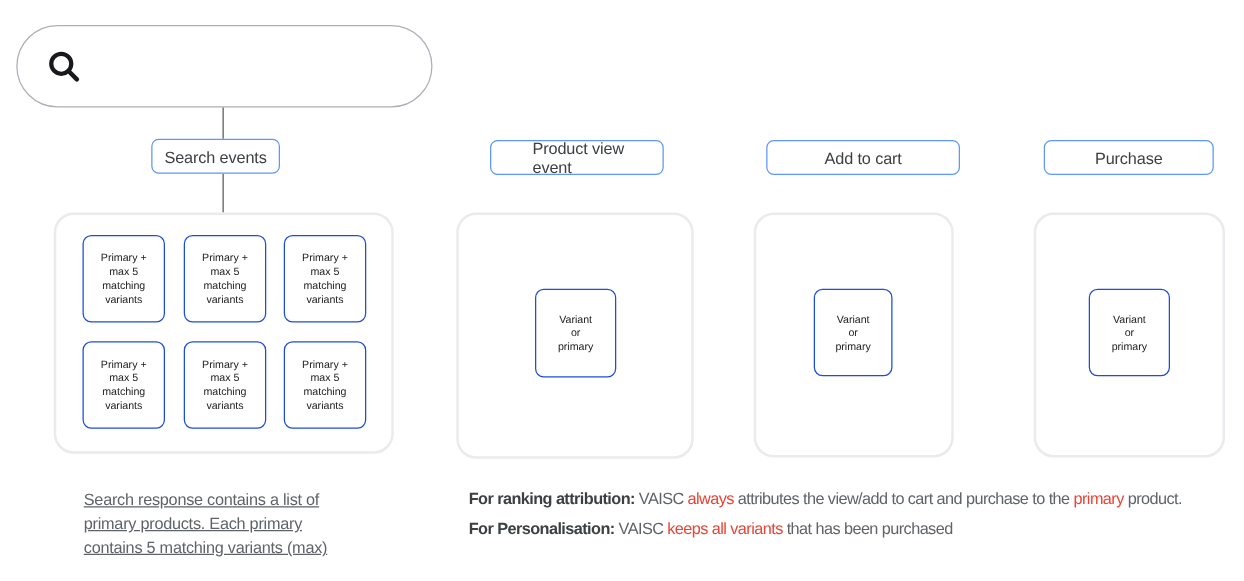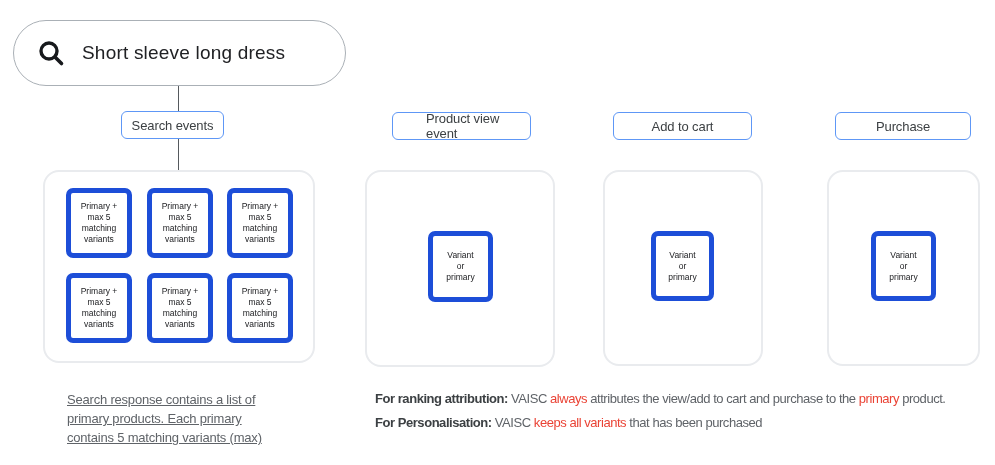--- a/index.html
+++ b/index.html
@@ -38,40 +38,40 @@
     border-radius: 6px;
     background: #fff;
     box-sizing: border-box;
     display: flex; align-items: center; justify-content: center;
     font-size: 13px; color: #3c4043;
     letter-spacing: -0.1px;
     z-index: 2;
   }
   .lbl-search   { left: 121px; top: 111px; width: 103px; }
   .lbl-view     { left: 392px; top: 112px; width: 139px; padding-left: 33px; }
-  .lbl-cart     { left: 613px; top: 112px; width: 139px; }
+  .lbl-cart     { left: 613px; top: 112px; width: 155px; }
   .lbl-purchase { left: 835px; top: 112px; width: 136px; }
 
   
   .panel {
     position: absolute;
     border: 2px solid #e9ebee;
     border-radius: 16px;
     background: #fff;
     box-sizing: border-box;
   }
   .panel-search   { left: 43px;  top: 170px; width: 272px; height: 193px; }
   .panel-view     { left: 365px; top: 170px; width: 190px; height: 197px; }
   .panel-cart     { left: 603px; top: 170px; width: 160px; height: 196px; }
   .panel-purchase { left: 827px; top: 170px; width: 153px; height: 196px; }
 
   
   .card {
     position: absolute;
-    border: 5px solid #1d4ed8;
+    border: 1px solid #1d4ed8;
     border-radius: 7px;
     background: #fff;
     box-sizing: border-box;
     display: flex; align-items: center; justify-content: center;
     text-align: center;
     font-size: 8.5px; line-height: 11px;
     color: #202124;
     white-space: pre-line;
   }
   
@@ -109,21 +109,20 @@
 
 <div>
 
   <div class="search-pill">
     <span class="icon-wrap">
       <svg width="28" height="28" viewBox="0 0 28 28" aria-hidden="true">
         <circle cx="12" cy="12" r="8" fill="none" stroke="#17191c" stroke-width="3.4"></circle>
         <line x1="18.2" y1="18.2" x2="24.5" y2="24.5" stroke="#17191c" stroke-width="3.6" stroke-linecap="round"></line>
       </svg>
     </span>
-    <span class="search-query">Short sleeve long dress</span>
   </div>
 
   <div class="vline vline-1"></div>
   <div class="vline vline-2"></div>
 
   <div class="event-label lbl-search">Search events</div>
   <div class="event-label lbl-view">Product view event</div>
   <div class="event-label lbl-cart">Add to cart</div>
   <div class="event-label lbl-purchase">Purchase</div>
 

